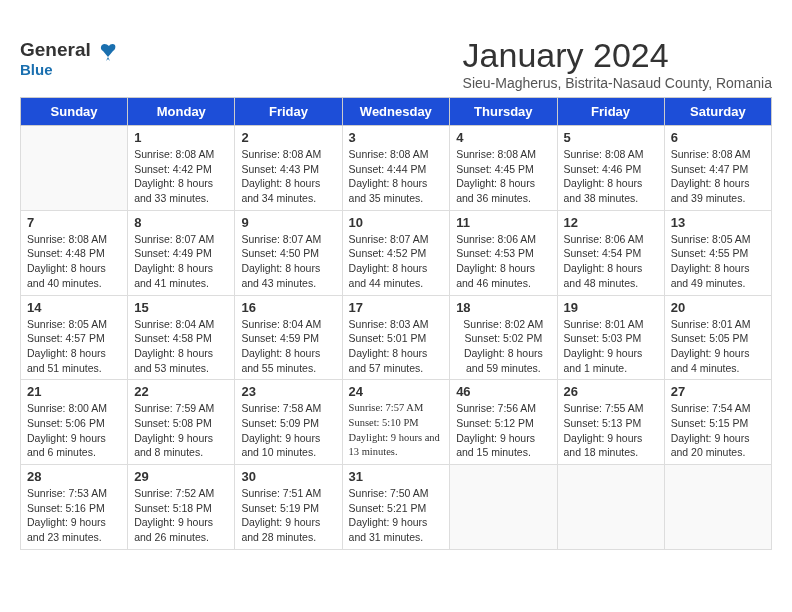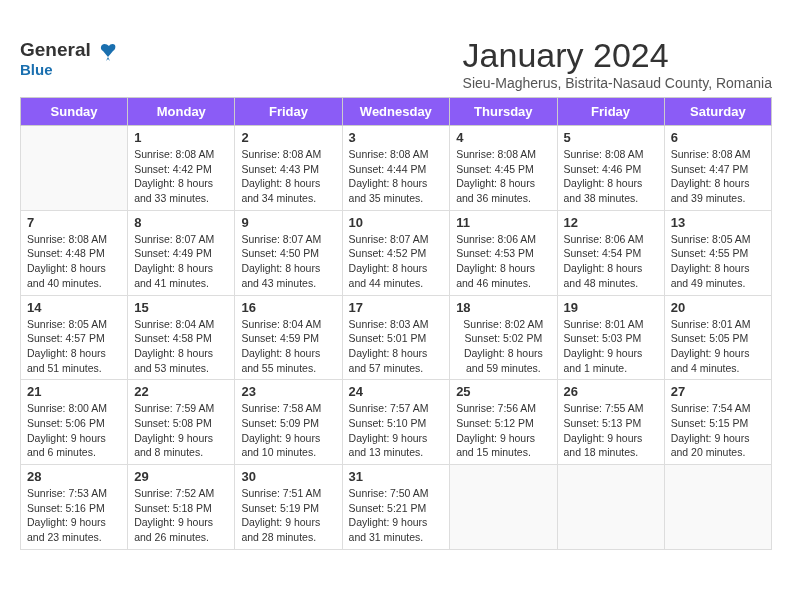--- a/index.html
+++ b/index.html
@@ -19,21 +19,21 @@
     .title-section {
       text-align: left;
       margin-top: 16px;
     }
     .calendar-table {
       width: 100%;
       border-collapse: collapse;
       margin-top: 4px;
     }
     .calendar-table th {
-      background-color: #8b5cf6;
+      background-color: #1d4ed8;
       color: #fff;
       text-align: center;
       padding: 6px 4px;
       font-size: 13px;
       border: 1px solid #ccc;
     }
     .calendar-table td {
       border: 1px solid #ddd;
       vertical-align: top;
       padding: 4px 6px;
@@ -251,26 +251,26 @@
 Daylight: 9 hours and 8 minutes.</div>
         </td>
         <td>
           <span class="day-number">23</span>
           <div class="day-info" style="white-space: pre-line;">Sunrise: 7:58 AM
 Sunset: 5:09 PM
 Daylight: 9 hours and 10 minutes.</div>
         </td>
         <td>
           <span class="day-number">24</span>
-          <div class="day-info" style="white-space: pre-line;">Sunrise: 7:57 AM
+          <div class="day-info" style="white-space: pre-line; font-family: Liberation Serif, serif;">Sunrise: 7:57 AM
 Sunset: 5:10 PM
 Daylight: 9 hours and 13 minutes.</div>
         </td>
         <td>
-          <span class="day-number">25</span>
+          <span class="day-number">46</span>
           <div class="day-info" style="white-space: pre-line;">Sunrise: 7:56 AM
 Sunset: 5:12 PM
 Daylight: 9 hours and 15 minutes.</div>
         </td>
         <td>
           <span class="day-number">26</span>
           <div class="day-info" style="white-space: pre-line;">Sunrise: 7:55 AM
 Sunset: 5:13 PM
 Daylight: 9 hours and 18 minutes.</div>
         </td>

